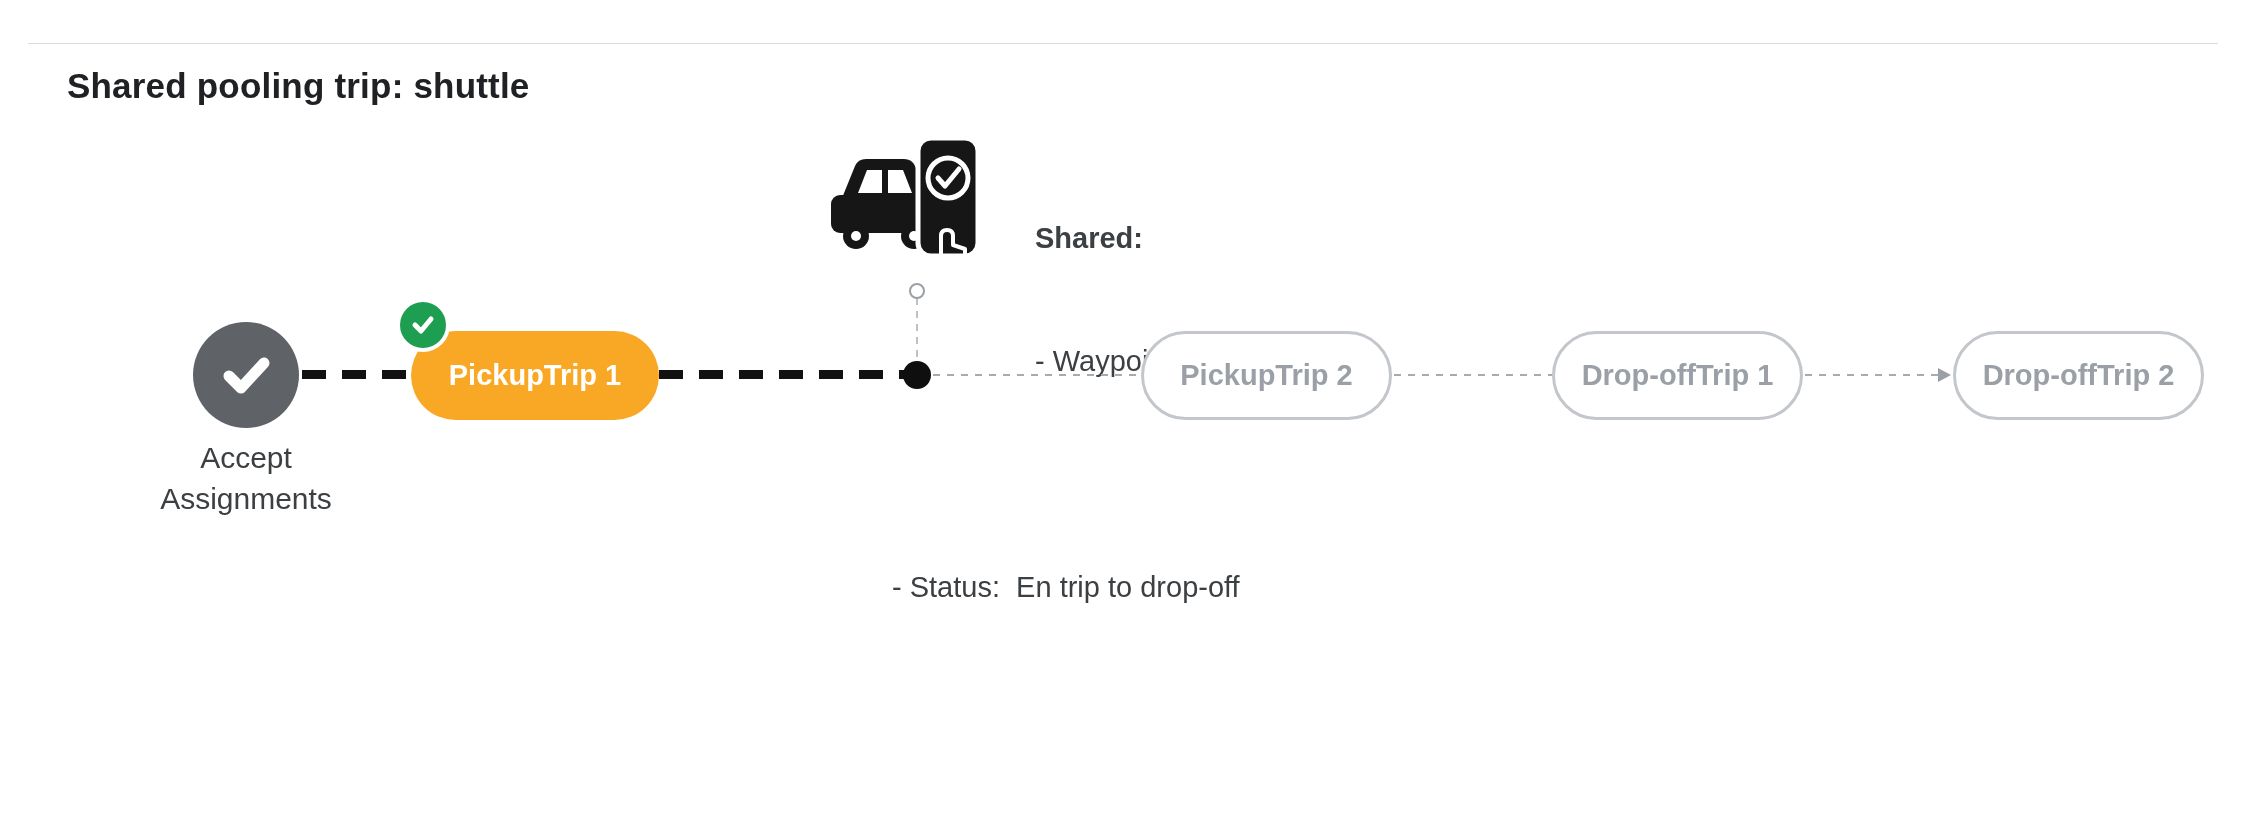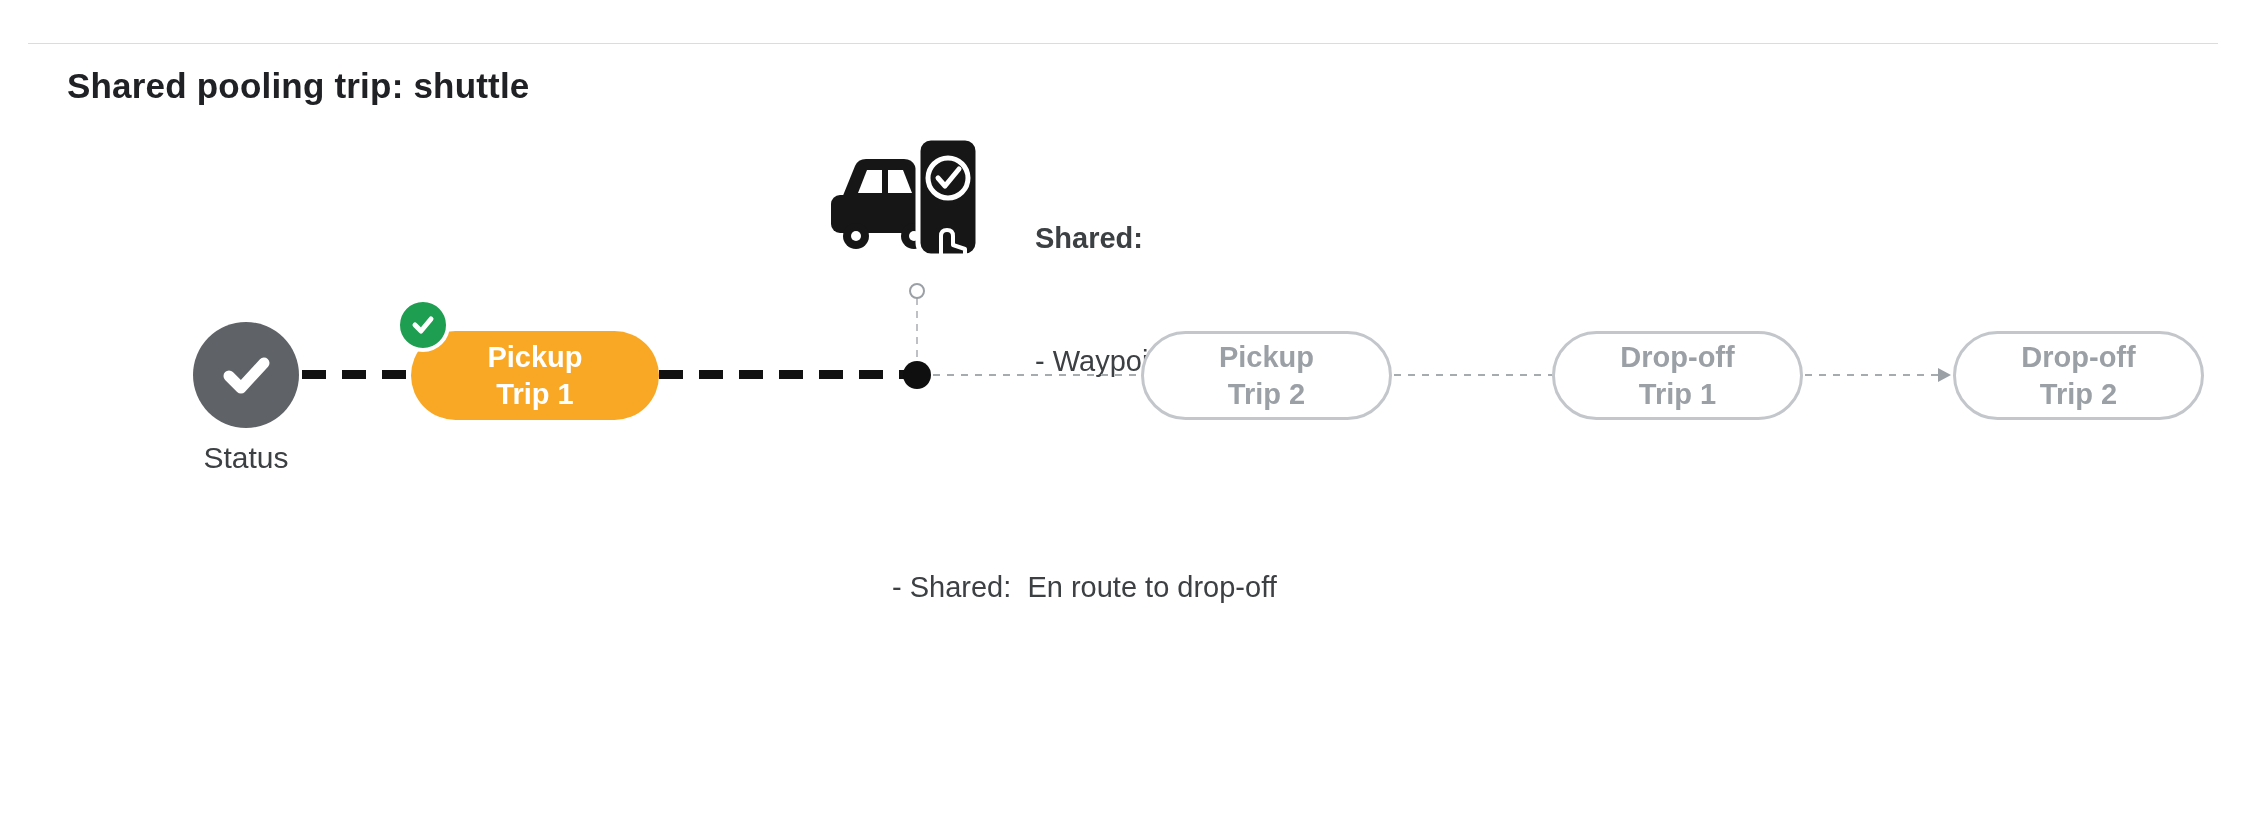--- a/index.html
+++ b/index.html
@@ -25,21 +25,21 @@
   .d2{left:659px;width:246px;}
   .gdash{position:absolute;top:374px;height:2px;
     background:repeating-linear-gradient(90deg,#a6abb0 0 7px,transparent 7px 14px);}
   .g1{left:933px;width:208px;}
   .g2{left:1394px;width:158px;}
   .g3{left:1805px;width:134px;}
   .arrowhead{position:absolute;left:1938px;top:368px;width:0;height:0;
     border-top:7px solid transparent;border-bottom:7px solid transparent;border-left:13px solid #9aa0a6;}
 
   
-  .pill{position:absolute;top:331px;height:89px;border-radius:46px;display:flex;flex-direction:column;
+  .pill{position:absolute;top:331px;height:89px;border-radius:46px;display:flex;flex-direction:row;
     align-items:center;justify-content:center;font-weight:700;font-size:29px;line-height:37px;box-sizing:border-box;}
   .pill.active{left:411px;width:248px;background:var(--active-pill,#f9a825);color:var(--active-pill-text,#fff);}
   .pill.pending{background:#fff;border:3px solid var(--pending-outline,#c3c7cb);color:var(--pending-text,#9aa0a6);width:251px;}
   .p2{left:1141px;} .p3{left:1552px;} .p4{left:1953px;}
 
   
   .badge{position:absolute;left:396px;top:298px;width:46px;height:46px;border-radius:50%;
     background:var(--completed-badge-green,#1e9e50);border:4px solid #fff;box-sizing:content-box;
     display:flex;align-items:center;justify-content:center;}
 
@@ -65,21 +65,22 @@
   <div class="rule bottom"></div>
 
   <h1 class="title">Shared pooling trip: shuttle</h1>
 
   <div class="accept-node">
     <svg width="58" height="58" viewBox="0 0 58 58">
       <path d="M12 30 L24 42 L47 17" fill="none" stroke="#ffffff" stroke-width="11" stroke-linecap="round" stroke-linejoin="round"></path>
     </svg>
   </div>
   <div class="accept-label">
-    <div>Status</div>
+    <div>Accept</div>
+    <div>Assignments</div>
   </div>
 
   <div class="hdash d1"></div>
   <div class="hdash d2"></div>
 
   <div class="pill active">
     <span>Pickup</span>
     <span>Trip 1</span>
   </div>
   <div class="badge">
@@ -128,20 +129,20 @@
   <div class="pill pending p3">
     <span>Drop-off</span>
     <span>Trip 1</span>
   </div>
   <div class="pill pending p4">
     <span>Drop-off</span>
     <span>Trip 2</span>
   </div>
 
   <div class="trip-panel">
-    <div>- Shared:  En route to drop-off</div>
+    <div>- Status:  En trip to drop-off</div>
     <div>- Remaining waypoints: 2</div>
     
     
     
   </div>
 
 </div>
 
 </body></html>

